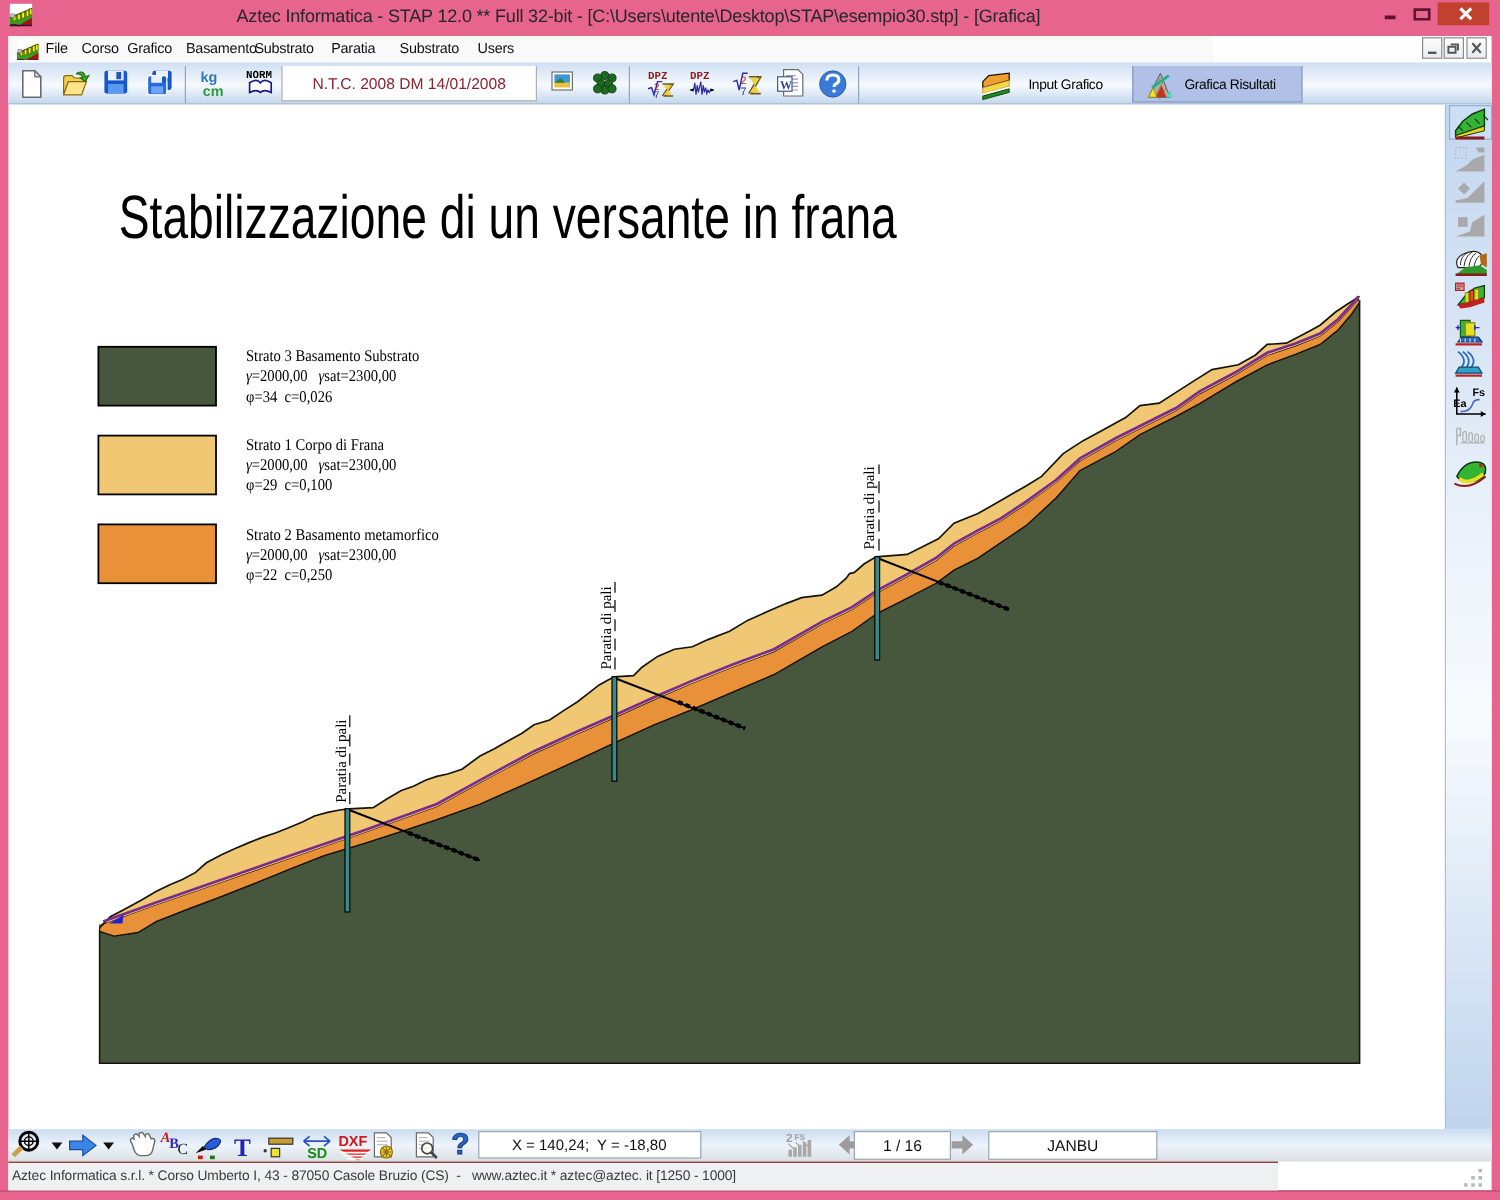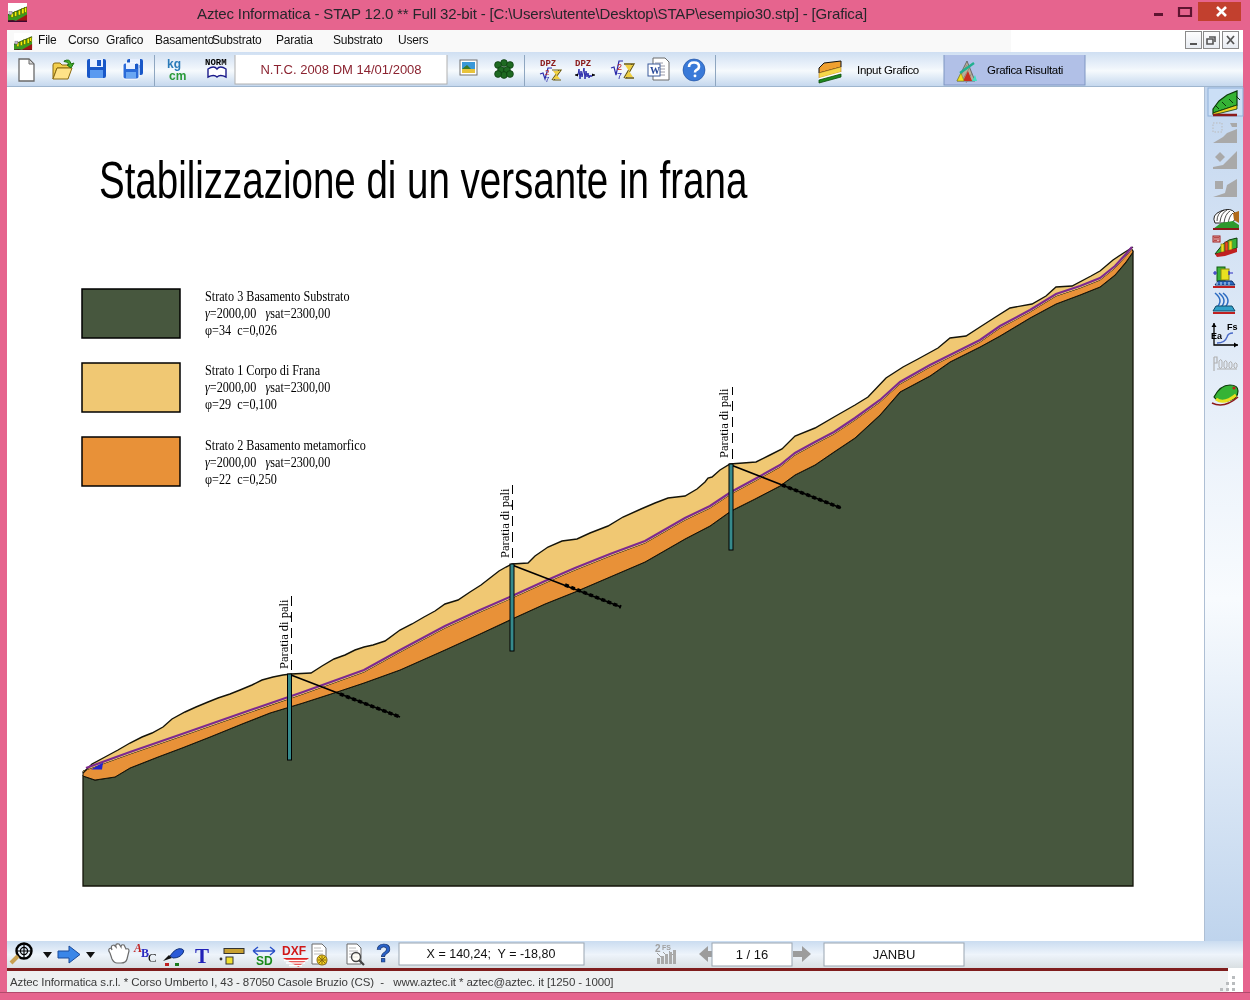--- a/index.html
+++ b/index.html
@@ -13,21 +13,21 @@
   #menubar{left:7px;top:30px;width:1004px;height:22px;background:#f9f9f9;}
   .mitem{top:3px;font-size:12px;color:#111;letter-spacing:-0.2px;}
   #toolbar{left:7px;top:52px;width:1236px;height:35px;
     background:linear-gradient(#cfdff2 0%, #eef4fb 45%, #f6fafd 55%, #c5d8ee 100%);
     border-bottom:1px solid #9fb6cf;box-sizing:border-box;}
   #rstrip{left:1204px;top:87px;width:39px;height:854px;
     background:linear-gradient(#c2d6ef 0%, #eef4fb 45%, #f8fbfe 60%, #bfd4ed 100%);
     border-left:1px solid #aebfd4;box-sizing:border-box;}
   #btoolbar{left:7px;top:941px;width:1236px;height:27px;
     background:linear-gradient(#cadcf0 0%, #eef4fb 50%, #d9dfe2 100%);}
-  #statusbar{left:7px;top:968px;width:1221px;height:24px;background:#eef0f1;border-top:3px solid #7f1d1d;box-sizing:border-box;}
+  #statusbar{left:7px;top:968px;width:1058px;height:24px;background:#eef0f1;border-top:1px solid #7f1d1d;box-sizing:border-box;}
   #statustext{left:3px;top:5px;font-size:11.5px;color:#3a3a3a;letter-spacing:-0.1px;}
 </style>
 </head>
 <body>
 
 <svg class="abs" id="drawing" style="left:0;top:0" width="1250" height="1000" viewBox="0 0 1250 1000">
 
 <text x="99" y="198" font-family="Liberation Sans, sans-serif" font-size="51" fill="#000" transform="translate(99,198) scale(0.755,1) translate(-99,-198)">Stabilizzazione di un versante in frana</text>
 
 <g stroke="#000" stroke-width="1.5">

